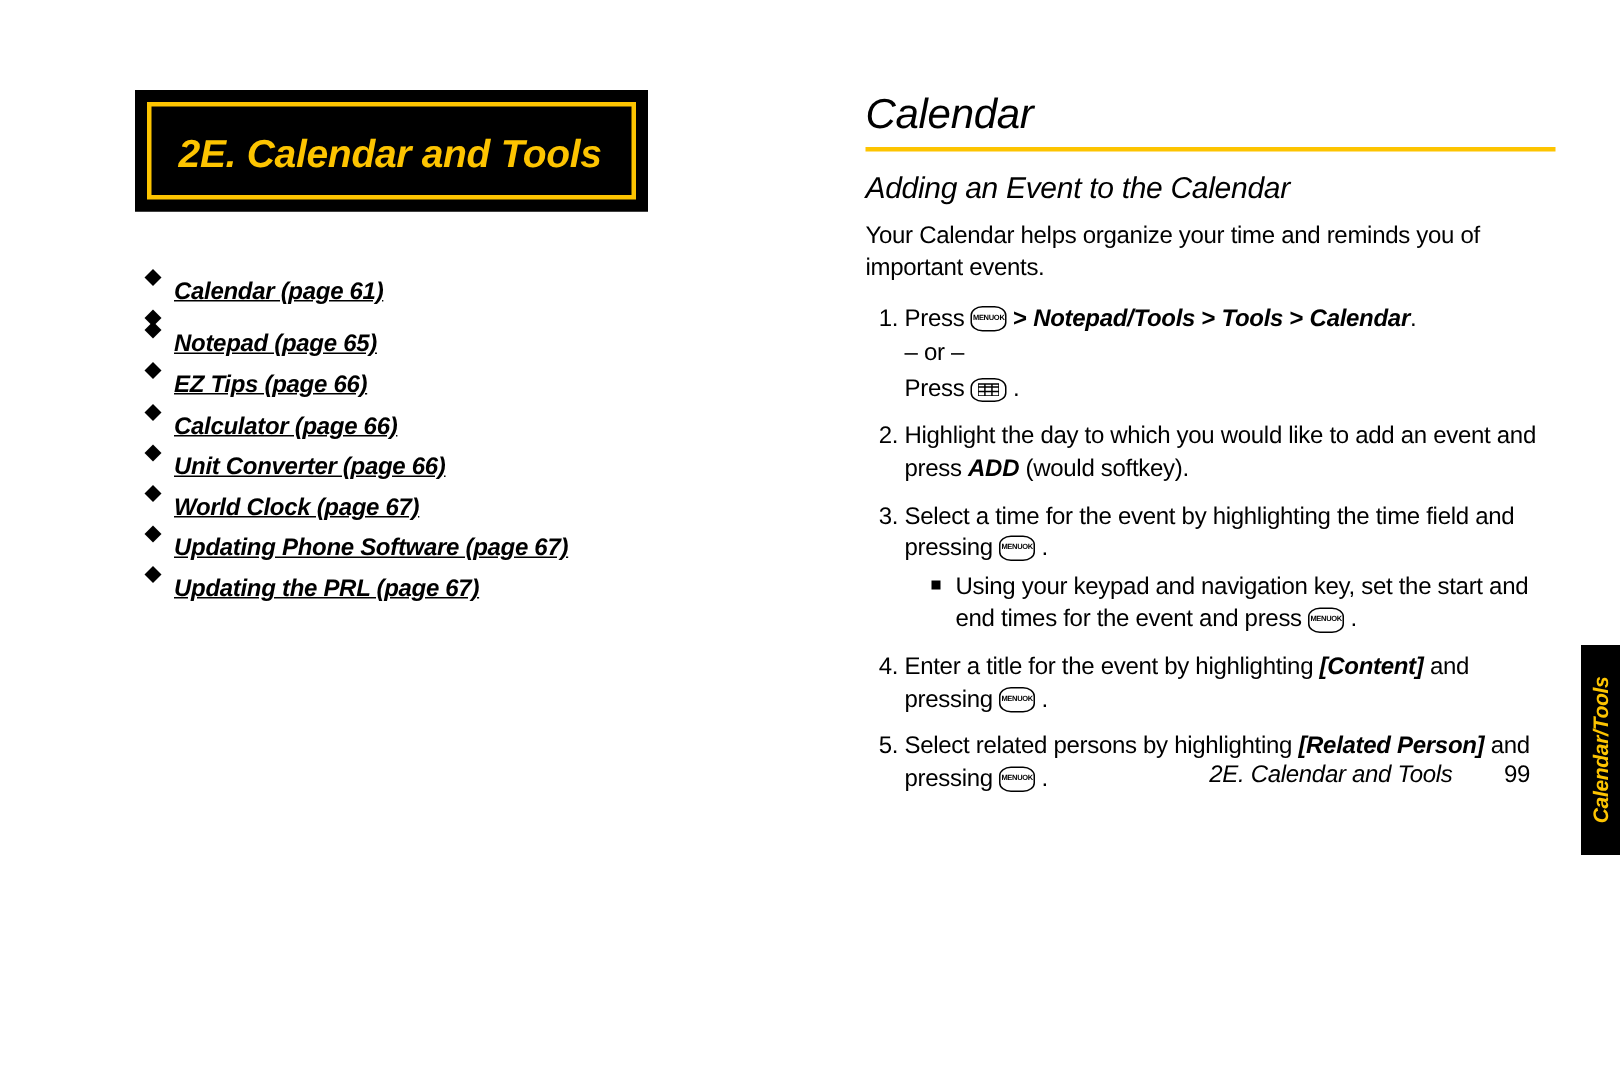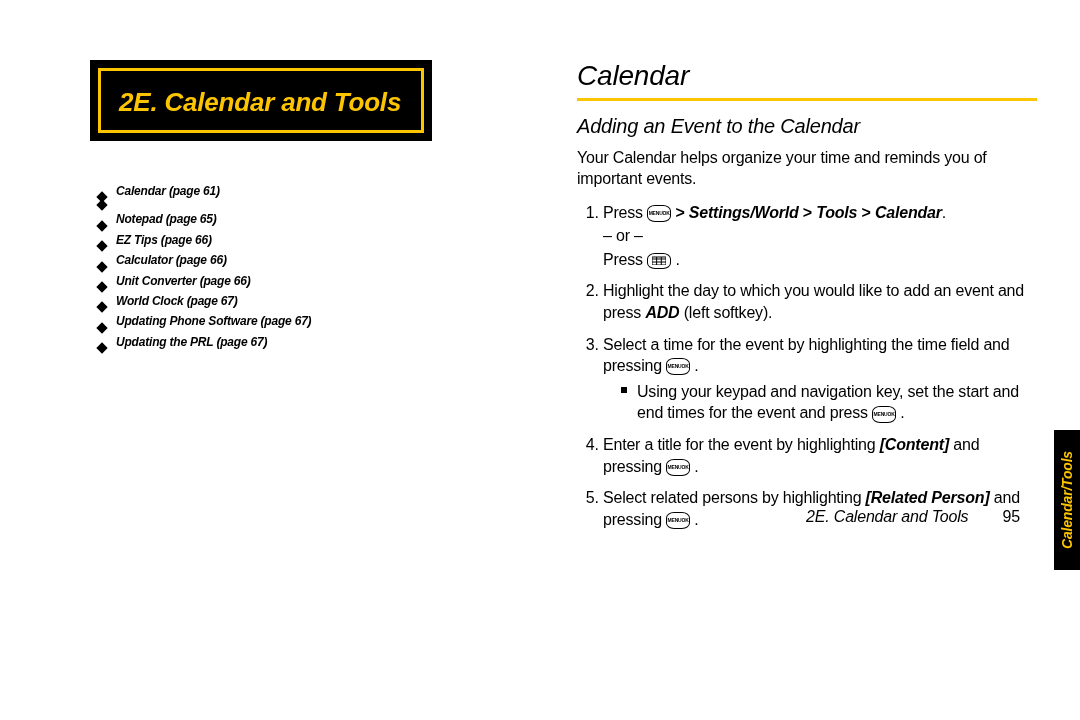--- a/index.html
+++ b/index.html
@@ -51,25 +51,26 @@
     white-space: nowrap;
   }
   .toc {
     list-style: none;
     margin: 0;
     padding: 0 0 0 8px;
   }
   .toc li {
     font-style: italic;
     font-weight: bold;
-    font-size: 12px;
+    font-size: 16px;
     line-height: 1.7;
     display: flex;
-    align-items: flex-end;
+    align-items: flex-start;
     gap: 10px;
+    text-decoration: underline;
   }
   .diamond {
     width: 8px;
     height: 8px;
     background: #000;
     transform: rotate(45deg);
     flex: 0 0 auto;
   }
   .h1 {
     font-style: italic;
@@ -240,21 +241,21 @@
     <ol class="steps">
 
       <li>
         <span>
           <span>Press </span>
           <span class="key">
               <span class="k-top">MENU</span>
               <span class="k-bot">OK</span>
             </span>
           <span class="chev"> &gt; </span>
-          <span class="bold-i">Settings/World</span>
+          <span class="bold-i">Notepad/Tools</span>
           <span class="chev"> &gt; </span>
           <span class="bold-i">Tools</span>
           <span class="chev"> &gt; </span>
           <span class="bold-i">Calendar</span><span>.</span>
         </span>
         <div class="or-line">– or –</div>
         <div>
           <span>Press </span>
           <span class="key-cal">
             <svg width="14" height="9" viewBox="0 0 14 9">
@@ -264,21 +265,21 @@
                 <line x1="9.3" y1="1" x2="9.3" y2="9" stroke="#000"></line>
                 <line x1="0" y1="6" x2="14" y2="6" stroke="#000"></line>
               </svg>
           </span><span> .</span>
         </div>
       </li>
 
       <li>
         <span>Highlight the day to which you would like to add an event and press </span>
         <span class="bold-i">ADD</span>
-        <span> (left softkey).</span>
+        <span> (would softkey).</span>
       </li>
 
       <li>
         <span>Select a time for the event by highlighting the time field and pressing </span>
         <span class="key">
             <span class="k-top">MENU</span>
             <span class="k-bot">OK</span>
           </span><span> .</span>
         <div class="sub-bullet">
           <div class="item">
@@ -316,16 +317,16 @@
 
     </ol>
   </div>
 
   <div class="side-tab">
     <span class="txt">Calendar/Tools</span>
   </div>
 
   <div class="footer">
     <span class="label">2E. Calendar and Tools</span>
-    <span>95</span>
+    <span>99</span>
   </div>
 
 </div>
 
 </body></html>

